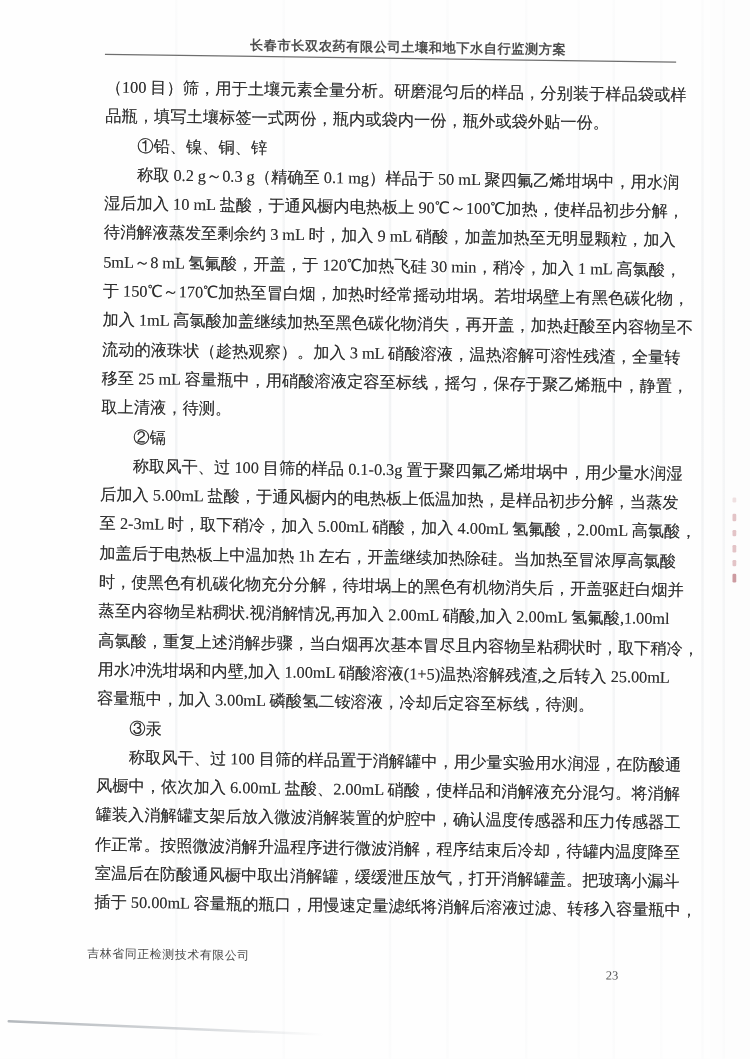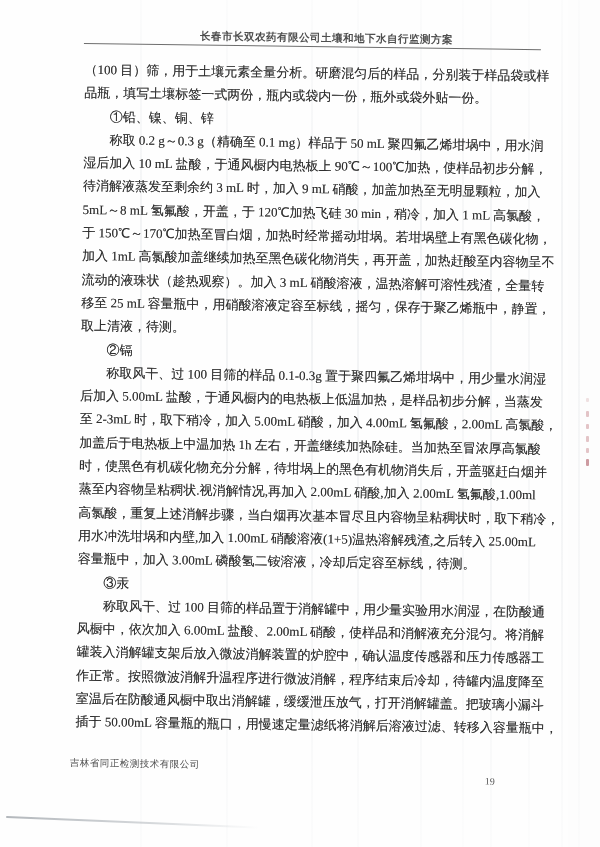--- a/index.html
+++ b/index.html
@@ -167,21 +167,21 @@
         <div class="line">　　称取风干、过 100 目筛的样品置于消解罐中，用少量实验用水润湿，在防酸通</div>
         <div class="line">风橱中，依次加入 6.00mL 盐酸、2.00mL 硝酸，使样品和消解液充分混匀。将消解</div>
         <div class="line">罐装入消解罐支架后放入微波消解装置的炉腔中，确认温度传感器和压力传感器工</div>
         <div class="line">作正常。按照微波消解升温程序进行微波消解，程序结束后冷却，待罐内温度降至</div>
         <div class="line">室温后在防酸通风橱中取出消解罐，缓缓泄压放气，打开消解罐盖。把玻璃小漏斗</div>
         <div class="line">插于 50.00mL 容量瓶的瓶口，用慢速定量滤纸将消解后溶液过滤、转移入容量瓶中，</div>
       </div>
 
     <div class="footer-company">吉林省同正检测技术有限公司</div>
 
-    <div class="footer-page-number">19</div>
+    <div class="footer-page-number">23</div>
 
   </div>
 
   <div class="bleed-mark bm1"></div>
   <div class="bleed-mark bm2"></div>
   <div class="bleed-mark bm3"></div>
   <div class="bleed-mark bm4"></div>
   <div class="bleed-mark bm5"></div>
   <div class="bleed-mark bm6"></div>
 

